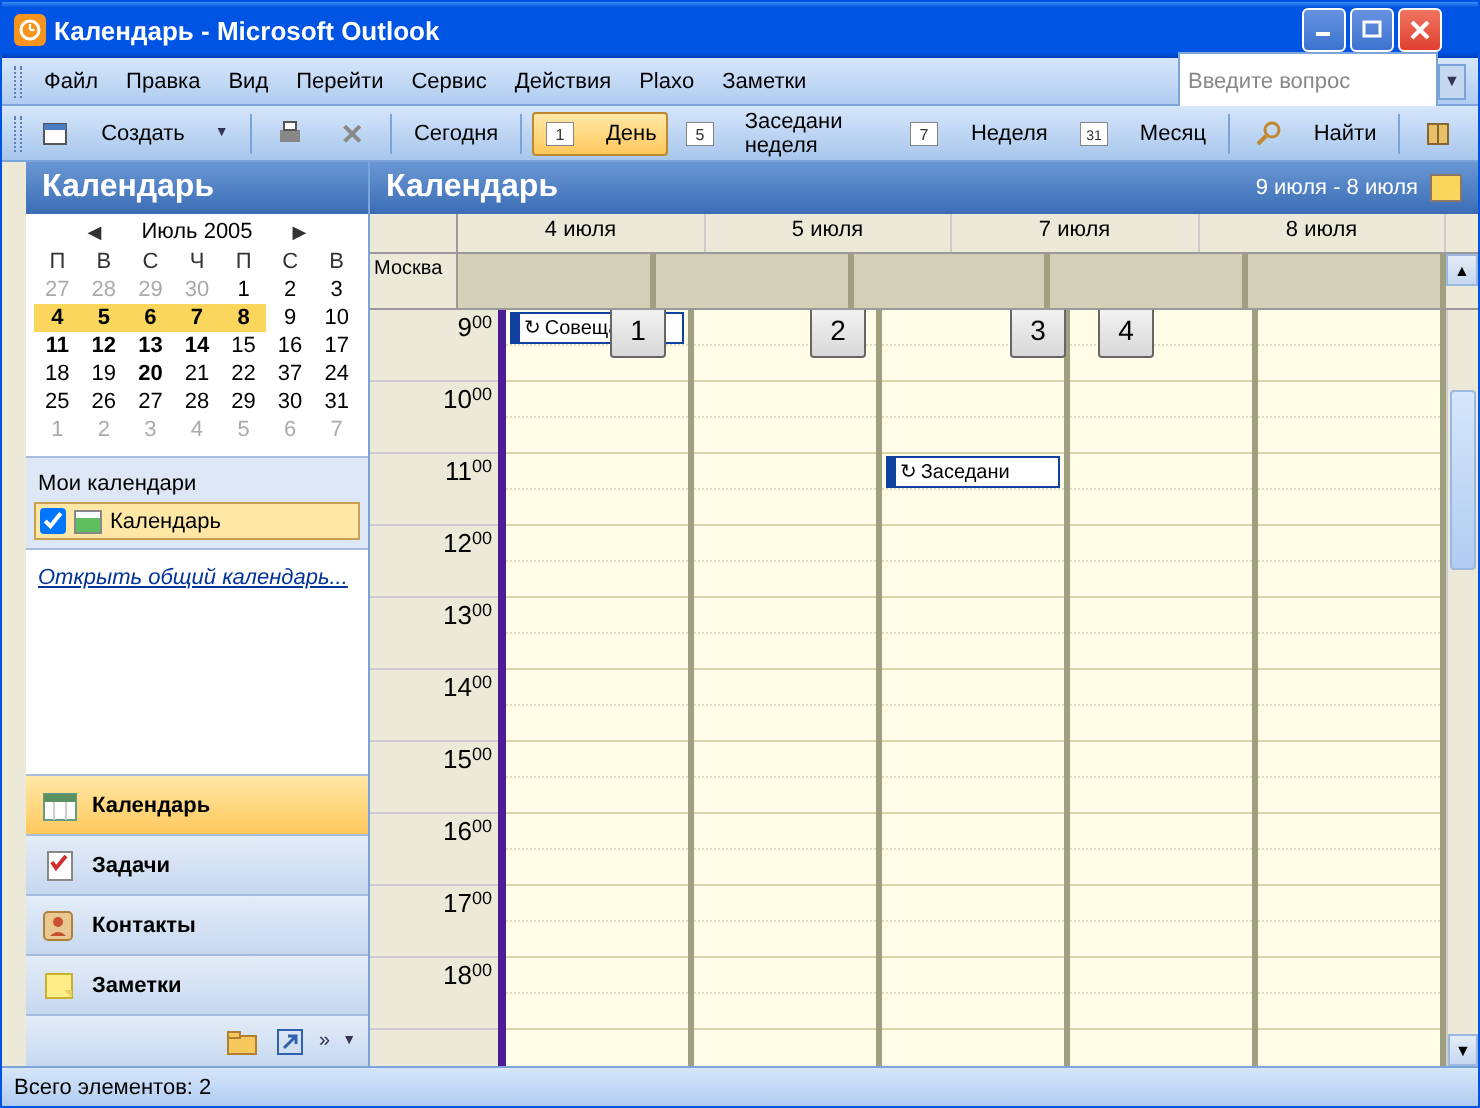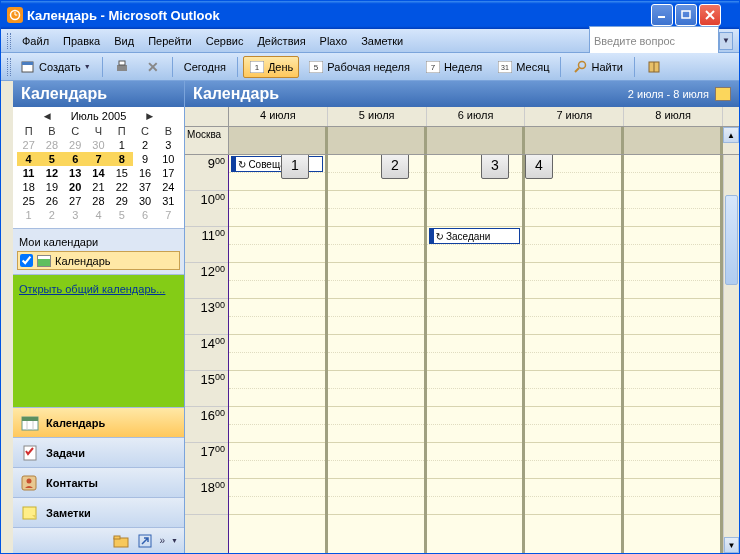--- a/index.html
+++ b/index.html
@@ -19,21 +19,21 @@
   
   .menubar { height: 24px; background: linear-gradient(#D6E6FB, #B0CCF0); display: flex; align-items: center; padding: 0 6px; border-bottom: 1px solid #7BA4DB; }
   .menubar .grip { width: 4px; height: 16px; border-left: 1px dotted #6080B8; border-right: 1px dotted #6080B8; margin-right: 4px; }
   .menu-item { padding: 2px 7px; cursor: default; }
   .help-box { margin-left: auto; width: 130px; height: 30px; border: 1px solid #7BA4DB; background: white; display: flex; align-items: center; padding: 0 4px; color: #888; }
   .help-dd { width: 14px; height: 18px; border: 1px solid #7BA4DB; background: #C6D8F0; display: flex; align-items: center; justify-content: center; font-size: 8px; color: #335; }
   
   
   .toolbar { height: 28px; background: linear-gradient(#D6E6FB, #A7C6EC); display: flex; align-items: center; padding: 0 6px; border-bottom: 1px solid #7BA4DB; gap: 3px; }
   .toolbar .grip { width: 4px; height: 18px; border-left: 1px dotted #6080B8; border-right: 1px dotted #6080B8; }
-  .tb-btn { height: 22px; padding: 0 5px; display: flex; align-items: center; gap: 3px; border: 1px solid transparent; border-radius: 2px; cursor: default; }
+  .tb-btn { height: 22px; padding: 0 5px; display: flex; align-items: center; gap: 15px; border: 1px solid transparent; border-radius: 2px; cursor: default; }
   .tb-btn.active { background: linear-gradient(#FFE8A6, #FFC85C); border-color: #C08830; }
   .tb-sep { width: 1px; height: 20px; background: #7BA4DB; margin: 0 2px; }
   .tb-icon { width: 16px; height: 16px; display: flex; align-items: center; justify-content: center; }
   .dd-arrow { font-size: 7px; color: #335; }
   
   
   .main { flex: 1; display: flex; overflow: hidden; padding-left: 12px; }
   
   
   .leftpane { width: 172px; display: flex; flex-direction: column; border-right: 1px solid #7BA4DB; background: #DDE7F5; }
@@ -48,21 +48,21 @@
   .datenav .gray { color: #aaa; }
   .datenav .hl { background: #FBD65C; }
   .datenav .bold { font-weight: bold; }
   
   .mycals { background: #DDE7F5; padding: 4px; border-bottom: 1px solid #A7BDE0; }
   .mycals-head { font-size: 11px; padding: 3px 2px; }
   .cal-item { display: flex; align-items: center; gap: 4px; padding: 2px; border: 1px solid #C8A050; background: #FFE8A6; }
   .cal-item input { margin: 0; }
   .cal-ic { width: 14px; height: 12px; background: linear-gradient(#fff 30%, #5FBF5F 30%); border: 1px solid #888; }
   
-  .share-link { padding: 8px 6px; color: #003399; text-decoration: underline; background: #84cc16; flex: 1; cursor: default; }
+  .share-link { padding: 8px 6px; color: #003399; text-decoration: underline; background: #ffffff; flex: 1; cursor: default; font-style: italic; }
   
   .nav-buttons { }
   .nav-btn { height: 30px; display: flex; align-items: center; gap: 7px; padding: 0 8px; border-top: 1px solid #A7BDE0; background: linear-gradient(#E4ECF7, #C6D8F0); cursor: default; font-weight: bold; font-size: 11px; }
   .nav-btn.active { background: linear-gradient(#FFE8A6, #FFC85C); }
   .nav-ic { width: 18px; height: 16px; display: flex; align-items: center; justify-content: center; }
   
   .nav-footer { height: 26px; border-top: 1px solid #A7BDE0; background: linear-gradient(#E4ECF7, #C6D8F0); display: flex; align-items: center; justify-content: flex-end; padding: 0 6px; gap: 6px; }
   
   
   .rightpane { flex: 1; display: flex; flex-direction: column; background: white; }
@@ -75,21 +75,21 @@
   .time-col-head { width: 44px; border-right: 1px solid #999; }
   .day-head { flex: 1; text-align: center; font-size: 11px; padding-top: 2px; border-right: 1px solid #ccc; }
   .scroll-head { width: 16px; background: #ECE9D8; }
   
   .allday-row { height: 28px; display: flex; background: #701a75; border-bottom: 1px solid #999; }
   .allday-label { width: 44px; font-size: 10px; padding: 2px 2px 0; border-right: 1px solid #999; background: #ECE9D8; }
   .allday-cell { flex: 1; border-right: 3px solid #A0A080; background: #D4D0B8; }
   .allday-scroll { width: 16px; background: #ECE9D8; }
   
   .grid-wrap { flex: 1; display: flex; overflow: hidden; position: relative; }
-  .time-col { width: 44px; background: #ECE9D8; border-right: 1px solid #4c1d95; }
+  .time-col { width: 68px; background: #ECE9D8; border-right: 4px solid #4c1d95; }
   .time-row { height: 36px; border-bottom: 1px solid #ccc; text-align: right; padding: 1px 3px 0 0; font-size: 13px; }
   .time-row sup { font-size: 9px; vertical-align: top; }
   .days-grid { flex: 1; display: flex; position: relative; }
   .day-col { flex: 1; border-right: 3px solid #A0A080; background: #FFFDE8; position: relative; }
   .slot { height: 18px; border-bottom: 1px dotted #E0DCC0; }
   .slot.hr { border-bottom: 1px solid #D8D4B0; }
   
   .appt { position: absolute; left: 2px; right: 2px; background: white; border: 1px solid #1040A0; border-left: 5px solid #1040A0; font-size: 10px; padding: 1px 2px; display: flex; align-items: center; gap: 2px; overflow: hidden; white-space: nowrap; }
   .appt-ic { font-size: 10px; }
   
@@ -191,21 +191,21 @@
         </span>
       <span>День</span>
     </div>
     <div class="tb-btn">
       <span class="tb-icon">
           <svg width="14" height="12">
             <rect x="0" y="0" width="14" height="12" fill="#fff" stroke="#888"></rect>
             <text x="7" y="9" font-size="8" text-anchor="middle" fill="#333">5</text>
           </svg>
         </span>
-      <span>Рабочая неделя</span>
+      <span>Заседани неделя</span>
     </div>
     <div class="tb-btn">
       <span class="tb-icon">
           <svg width="14" height="12">
             <rect x="0" y="0" width="14" height="12" fill="#fff" stroke="#888"></rect>
             <text x="7" y="9" font-size="8" text-anchor="middle" fill="#333">7</text>
           </svg>
         </span>
       <span>Неделя</span>
     </div>
@@ -388,29 +388,28 @@
             </svg>
           </span>
         <span style="font-size:10px;color:#335">»</span>
         <span class="dd-arrow">▼</span>
       </div>
     </div>
 
     <div class="rightpane">
       <div class="cal-header">
         <span class="cal-title">Календарь</span>
-        <span class="cal-range">2 июля - 8 июля</span>
+        <span class="cal-range">9 июля - 8 июля</span>
         <span class="cal-h-ic"></span>
       </div>
       <div class="day-headers">
         <div class="time-col-head"></div>
         <div id="day-heads" style="flex:1;display:flex">
             <div class="day-head">4 июля</div>
             <div class="day-head">5 июля</div>
-            <div class="day-head">6 июля</div>
             <div class="day-head">7 июля</div>
             <div class="day-head">8 июля</div>
           </div>
         <div class="scroll-head"></div>
       </div>
       <div class="allday-row">
         <div class="allday-label">Москва</div>
         <div id="allday-cells" style="flex:1;display:flex">
             <div class="allday-cell"></div>
             <div class="allday-cell"></div>
@@ -570,13 +569,16 @@
         <div class="vscroll">
           <div class="vs-track">
               <div class="vs-thumb"></div>
             </div>
           <div class="vs-btn">▼</div>
         </div>
       </div>
     </div>
   </div>
 
+  <div class="statusbar">
+    <span>Всего элементов: 2</span>
+  </div>
 </div>
 
 </body></html>

